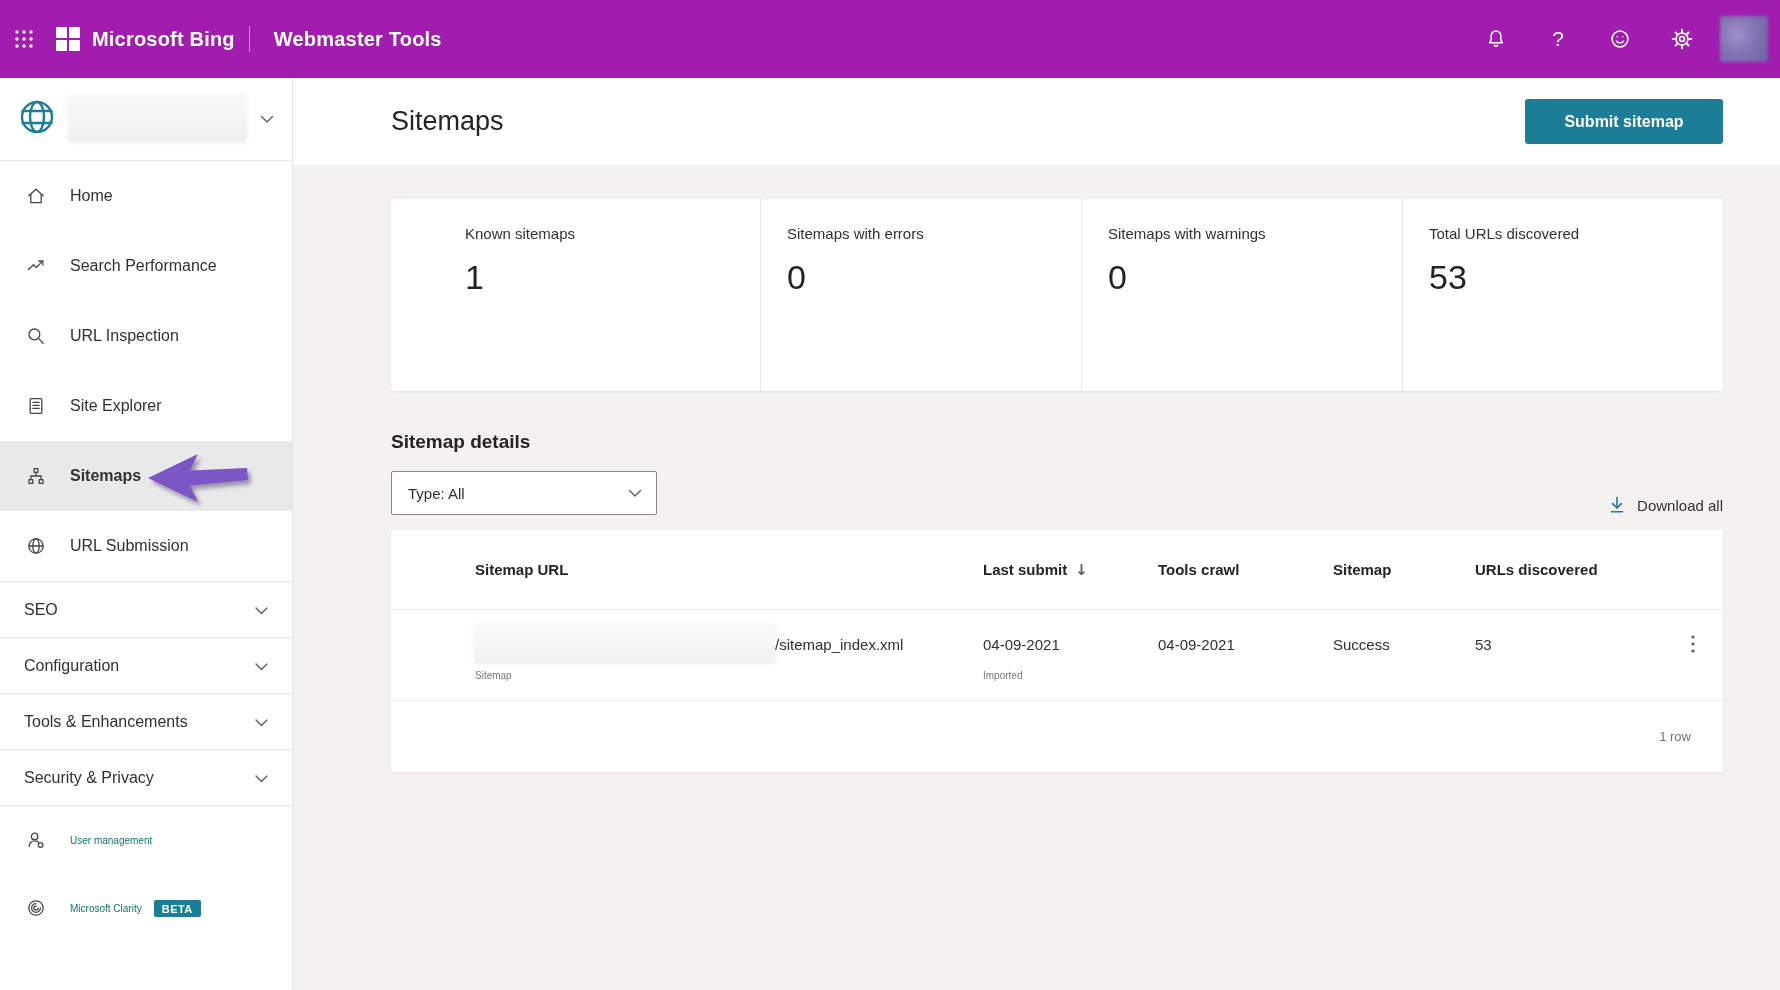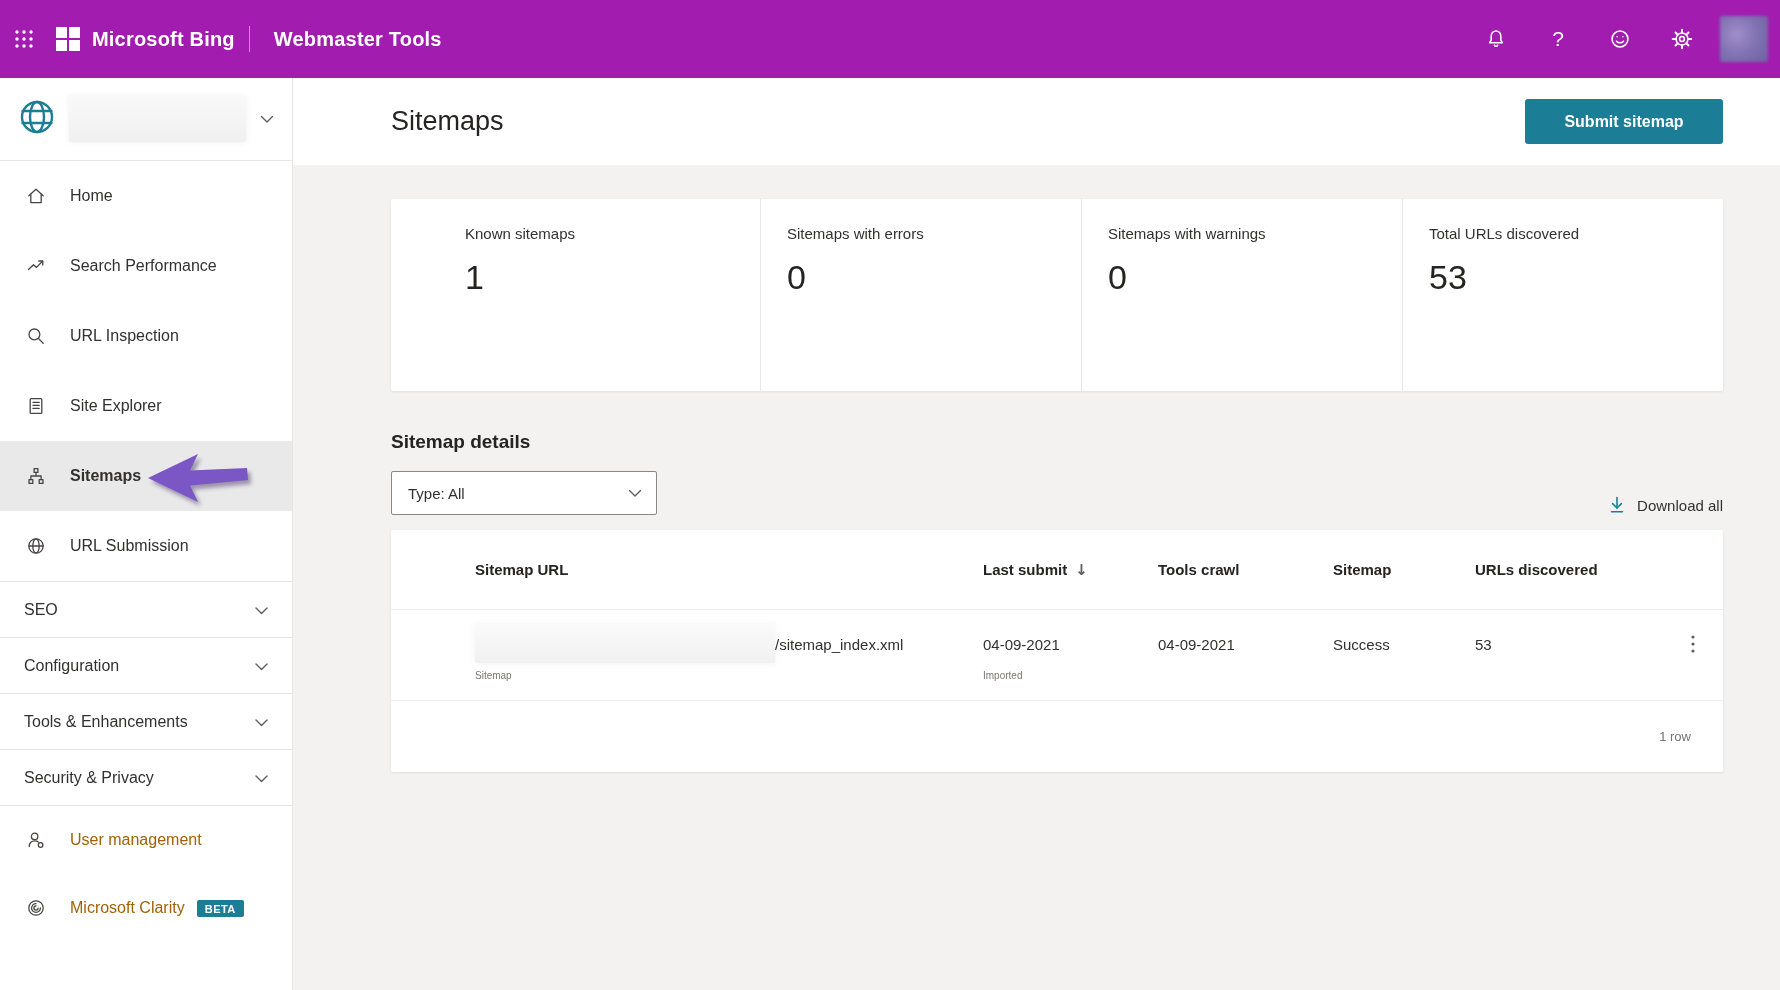--- a/index.html
+++ b/index.html
@@ -34,21 +34,21 @@
   .nav-item .nav-icon { width:20px; height:20px; flex:none; }
   .nav-item .nav-label { margin-left:24px; font-size:16px; color:#323130; }
   .nav-item.selected { background:#e9e9e9; }
   .nav-item.selected .nav-label { font-weight:700; }
   .sections { border-bottom:1px solid #e6e6e6; }
   .nav-section { height:56px; display:flex; align-items:center; padding:8px 24px; border-top:1px solid #e6e6e6; cursor:pointer; }
   .section-label { font-size:16px; color:#323130; }
   .nav-section .chev { margin-left:auto; }
   .footer-item { height:68px; display:flex; align-items:center; padding-left:26px; cursor:pointer; }
   .footer-item .nav-icon { width:20px; height:20px; flex:none; }
-  .footer-item .nav-label { margin-left:24px; font-size:16px; color:#a16207; }
+  .footer-item .nav-label { margin-left:24px; font-size:10px; color:#0f766e; }
   .beta-badge { margin-left:12px; background:#1b7e96; color:#fff; font-size:11px; font-weight:700;
                 padding:3px 8px 2px; border-radius:2px; letter-spacing:.5px; }
   .annot-arrow { position:absolute; left:141px; top:371px; width:112px; height:58px; pointer-events:none;
                  filter:drop-shadow(3px 4px 2px rgba(55,35,95,.45)); }
 
   
   .title-band { height:87px; background:#fff; display:flex; align-items:center; padding:0 57px 0 98px; }
   .page-title { font-size:27px; font-weight:400; color:#252423; }
   .submit-btn { margin-left:auto; width:198px; height:45px; background:#1b7e96; color:#fff; border:none;
                 border-radius:3px; font-size:16px; font-weight:700; font-family:inherit; cursor:pointer; }

